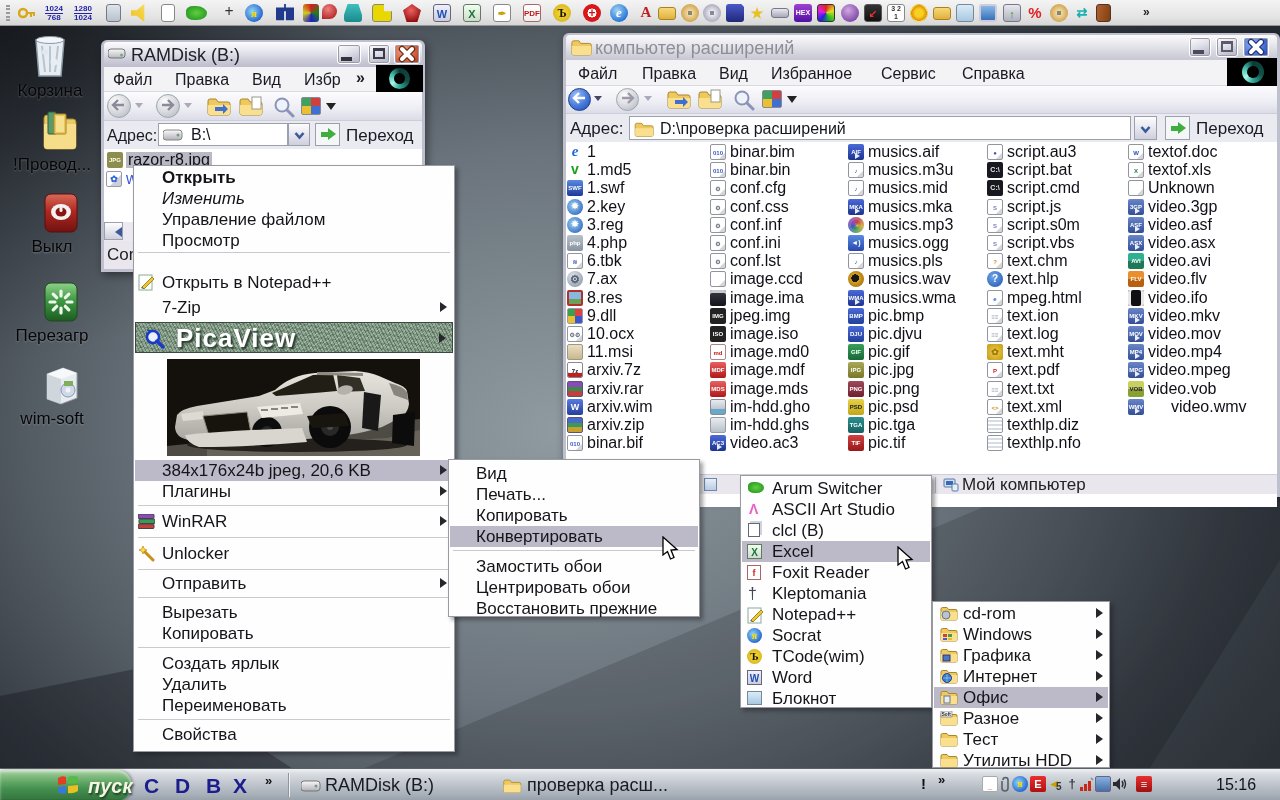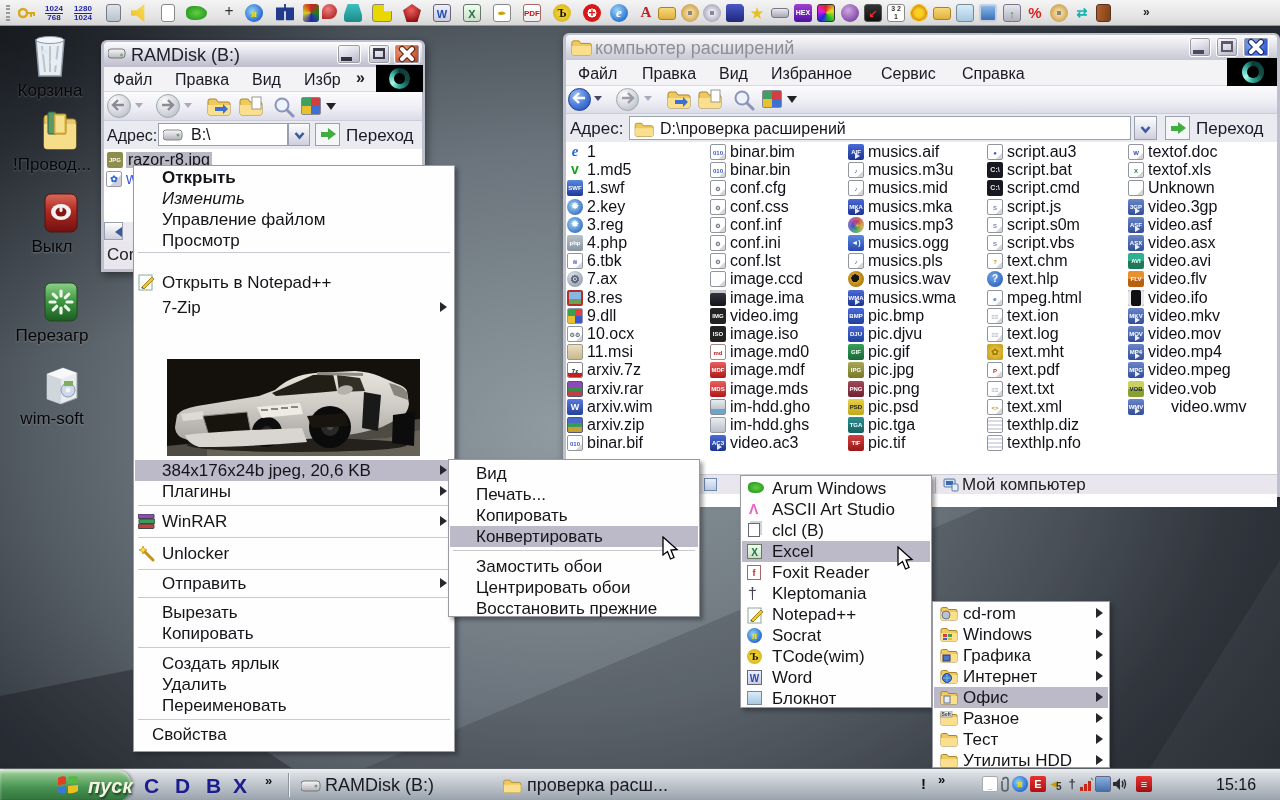--- a/index.html
+++ b/index.html
@@ -407,21 +407,21 @@
       <span class="fnm" style="left:164px;top:75px">conf.inf</span>
 <div class="fic" style="left:144px;top:93px;background:linear-gradient(135deg,#fff 78%,#d5d5d5 79%);border:1px solid #9095a0;color:#68727e;font-size:6px;">⚙</div>
       <span class="fnm" style="left:164px;top:93px">conf.ini</span>
 <div class="fic" style="left:144px;top:111px;background:linear-gradient(135deg,#fff 78%,#d5d5d5 79%);border:1px solid #9095a0;color:#68727e;font-size:6px;">⚙</div>
       <span class="fnm" style="left:164px;top:111px">conf.lst</span>
 <div class="fic" style="left:144px;top:129px;background:linear-gradient(135deg,#fff 78%,#d5d5d5 79%);border:1px solid #9095a0;color:#8890a0;font-size:6px;"></div>
       <span class="fnm" style="left:164px;top:129px">image.ccd</span>
 <div class="fic" style="left:144px;top:148px;background:linear-gradient(#3a3a44,#14141c);color:#fff;box-shadow:inset 0 3px 0 #c8c8d0;"></div>
       <span class="fnm" style="left:164px;top:148px">image.ima</span>
 <div class="fic" style="left:144px;top:166px;background:#222;color:#fff;">IMG</div>
-      <span class="fnm" style="left:164px;top:166px">video.img</span>
+      <span class="fnm" style="left:164px;top:166px">jpeg.img</span>
 <div class="fic" style="left:144px;top:184px;background:#222;color:#fff;">ISO</div>
       <span class="fnm" style="left:164px;top:184px">image.iso</span>
 <div class="fic" style="left:144px;top:202px;background:#fff;color:#c02020;border:1px solid #a88;">md</div>
       <span class="fnm" style="left:164px;top:202px">image.md0</span>
 <div class="fic" style="left:144px;top:220px;background:linear-gradient(#e86060,#b01818);color:#fff;">MDF</div>
       <span class="fnm" style="left:164px;top:220px">image.mdf</span>
 <div class="fic" style="left:144px;top:239px;background:linear-gradient(#e86060,#b01818);color:#fff;">MDS</div>
       <span class="fnm" style="left:164px;top:239px">image.mds</span>
 <div class="fic" style="left:144px;top:257px;background:linear-gradient(#e8ecf0,#a8b0bc);color:#333;border:1px solid #889;box-shadow:inset 0 -5px 0 #68a8c8;"></div>
       <span class="fnm" style="left:164px;top:257px">im-hdd.gho</span>
@@ -558,20 +558,29 @@
       <i class="arr" style="right:6px;top:5px"></i>
     </div>
 <div class="mi" style="top:106px;">
       <span style="position:absolute;left:27px">Открыть в Notepad++</span>
       <svg style="position:absolute;left:3px;top:2px" width="17" height="17" viewBox="0 0 17 17">
         <rect x="1" y="1" width="13" height="15" fill="#fff" stroke="#8a9"></rect>
         <path d="M4 13 L14 3 L16 5 L6 15 Z" fill="#e8c838" stroke="#a8881a"></path>
         <path d="M3 14 L6 15 L4 13 Z" fill="#444"></path>
       </svg>
     </div>
+<div class="ab" style="left:1px;top:156px;right:1px;height:31px;border:1px solid #3a4a3e;background:repeating-linear-gradient(63deg,rgba(30,48,35,.35) 0 1px,rgba(255,255,255,0) 1px 3px),repeating-linear-gradient(-35deg,rgba(225,238,228,.3) 0 1px,rgba(0,0,0,0) 1px 4px),repeating-linear-gradient(10deg,rgba(40,58,45,.2) 0 2px,rgba(0,0,0,0) 2px 5px),#8ca690">
+      <svg style="position:absolute;left:8px;top:4px" width="22" height="22" viewBox="0 0 22 22">
+        <circle cx="9" cy="10" r="6" fill="#e8f0fa" stroke="#1a3ac8" stroke-width="2.5"></circle>
+        <path d="M13 14 L19 20" stroke="#1a3ac8" stroke-width="3.5" stroke-linecap="round"></path>
+        <path d="M3 3 l4 1 M2 7 l3 0" stroke="#1a3ac8" stroke-width="1.5"></path>
+      </svg>
+      <span style="position:absolute;left:40px;top:0px;font:bold 26px/30px sans-serif;color:#fff;text-shadow:2px 2px 2px #2a3a2e;letter-spacing:1px">PicaView</span>
+      <i class="arr" style="right:6px;top:10px"></i>
+    </div>
 <svg class="ab" style="left:33px;top:193px" width="253" height="97" viewBox="0 0 253 97">
       <rect width="253" height="97" fill="#14110d"></rect>
       <polygon points="0,87 60,81 253,60 253,97 0,97" fill="#4e4b45"></polygon>
       <polygon points="40,89 220,79 253,71 253,97 40,97" fill="#676359"></polygon>
       <ellipse cx="130" cy="86" rx="110" ry="7" fill="#24211c"></ellipse>
       <defs>
         <linearGradient id="carb" x1="0" y1="0" x2="0" y2="1">
           <stop offset="0" stop-color="#e6e4dc"></stop>
           <stop offset=".5" stop-color="#cdcbc4"></stop>
           <stop offset="1" stop-color="#a5a39d"></stop>
@@ -640,21 +649,21 @@
       <span style="position:absolute;left:27px">Создать ярлык</span>
     </div>
 <div class="mi" style="top:508px;">
       <span style="position:absolute;left:27px">Удалить</span>
     </div>
 <div class="mi" style="top:529px;">
       <span style="position:absolute;left:27px">Переименовать</span>
     </div>
 <div class="sep" style="top:553px"></div>
 <div class="mi" style="top:558px;">
-      <span style="position:absolute;left:17px">Свойства</span>
+      <span style="position:absolute;left:27px">Свойства</span>
     </div>
 </div>
 <div class="ab menu" style="left:448px;top:459px;width:252px;height:158px;z-index:32">
 <div class="mi" style="top:3px">
       <span style="position:absolute;left:26px">Вид</span>
     </div>
 <div class="mi" style="top:24px">
       <span style="position:absolute;left:26px">Печать...</span>
     </div>
 <div class="mi" style="top:45px">
@@ -670,21 +679,21 @@
 <div class="mi" style="top:138px">
       <span style="position:absolute;left:26px">Восстановить прежние</span>
     </div>
 <div class="mi" style="top:117px">
       <span style="position:absolute;left:26px">Центрировать обои</span>
     </div>
 </div>
 <div class="ab menu" style="left:740px;top:475px;width:192px;height:233px;z-index:34">
 <div class="mi" style="top:2px">
       <div style="position:absolute;left:6px;top:4px;width:16px;height:11px;background:radial-gradient(#5fcf3f,#1d8c1d);border-radius:40% 60% 55% 45%"></div>
-      <span style="position:absolute;left:30px">Arum Windows</span>
+      <span style="position:absolute;left:30px">Arum Switcher</span>
     </div>
 <div class="mi" style="top:23px">
       <span style="position:absolute;left:7px;top:0;color:#e860c8;font:bold 14px/21px sans-serif">Λ</span>
       <span style="position:absolute;left:30px">ASCII Art Studio</span>
     </div>
 <div class="mi" style="top:44px">
       <div style="position:absolute;left:6px;top:3px;width:12px;height:14px;background:#fff;border:1px solid #667;box-shadow:2px -2px 0 #cfd4dc"></div>
       <span style="position:absolute;left:30px">clcl (B)</span>
     </div>
 <div class="mi hl" style="top:65px">

